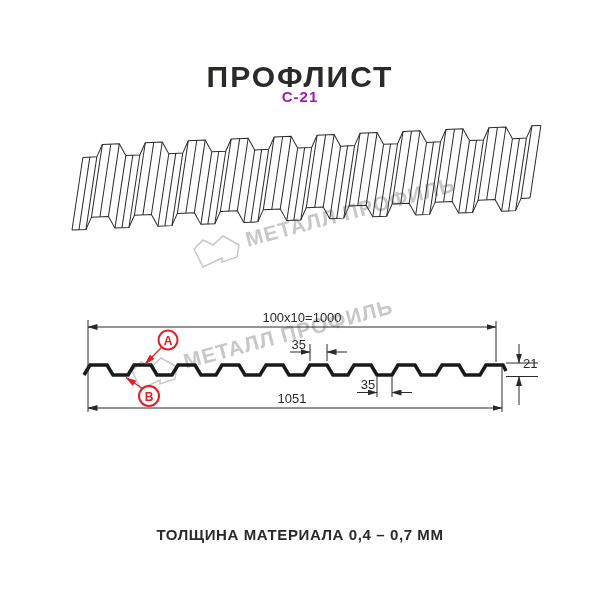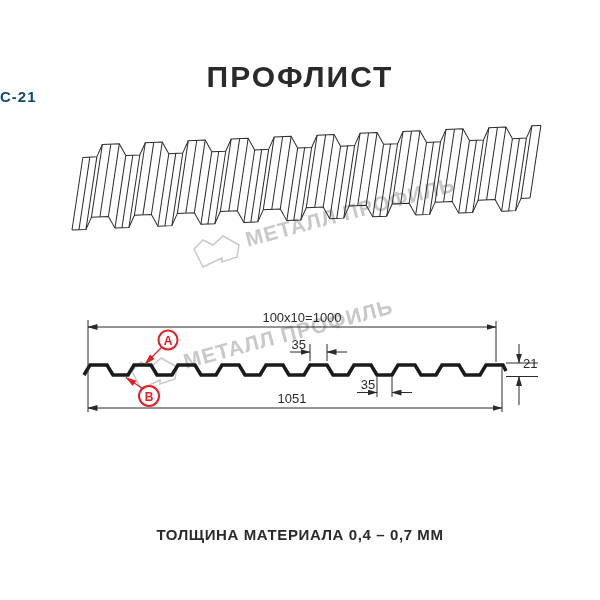--- a/index.html
+++ b/index.html
@@ -1,21 +1,21 @@
 <!DOCTYPE html>
 <html><head>
 <meta charset="utf-8">
 <style>
   html,body{margin:0;padding:0;background:#ffffff;}
   #page{position:relative;width:600px;height:600px;background:#ffffff;overflow:hidden;
         font-family:"Liberation Sans", sans-serif;}
   .title{position:absolute;left:0;top:60px;width:600px;text-align:center;
          font-size:30px;font-weight:700;letter-spacing:2px;color:#2b2a29;}
-  .subtitle{position:absolute;left:0;top:88px;width:600px;text-align:left;
-         font-size:15px;font-weight:700;letter-spacing:1px;color:#0c4a6e;}
+  .subtitle{position:absolute;left:0;top:88px;width:600px;text-align:center;
+         font-size:15px;font-weight:700;letter-spacing:1px;color:#a21caf;}
   .footer-note{position:absolute;left:0;top:526px;width:600px;text-align:center;
          font-size:15px;font-weight:700;letter-spacing:0.6px;color:#2b2a29;}
   .watermark{position:absolute;width:300px;height:70px;z-index:1;}
   .wm-text{position:absolute;left:54px;top:6px;font-size:21px;font-weight:700;
            letter-spacing:1px;color:#c8c8c8;white-space:nowrap;
            transform:rotate(-15deg);transform-origin:0 50%;}
   .wm-logo{position:absolute;left:0;top:10px;}
   svg.layer{position:absolute;left:0;top:0;z-index:2;}
   text{font-family:"Liberation Sans", sans-serif;}
   .dimtxt{font-size:13px;fill:#2b2a29;}

